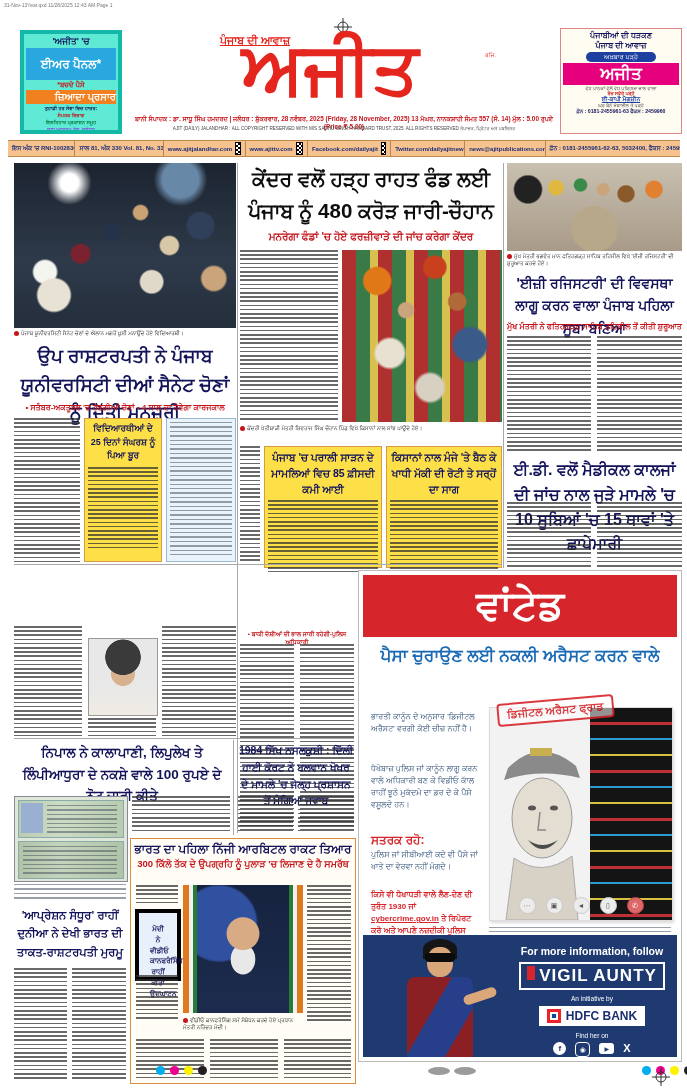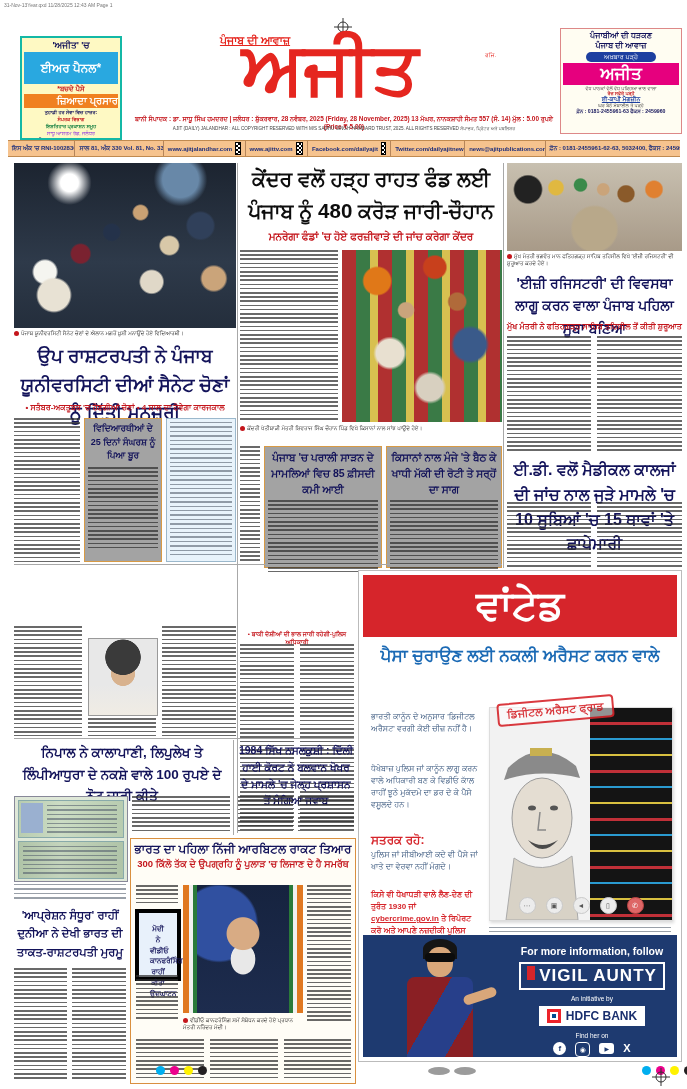--- a/index.html
+++ b/index.html
@@ -10,21 +10,21 @@
   .hlnavy{font-weight:bold;color:#13135a;}
   .hlblack{font-weight:bold;color:#0d0d0d;}
   .kick{font-weight:bold;color:#c4161c;}
   
   .sim{background-image:repeating-linear-gradient(to bottom,#2f2f2f 0 1.6px,transparent 1.6px 4.2px);opacity:.72;}
   .simlight{background-image:repeating-linear-gradient(to bottom,#55606e 0 1.4px,transparent 1.4px 4.4px);opacity:.6;}
   .cap{font-size:5.5px;line-height:1.25;color:#1a1a1a;}
   .capdot{display:inline-block;width:5px;height:5px;border-radius:50%;background:#c4161c;margin-right:2px;vertical-align:middle;}
   .vline{width:1px;background:#a8a8a8;}
   .hline{height:1px;background:#a8a8a8;}
-  .boxart{border:1.5px solid #d89a44;background:#a3a3a3;}
+  .boxart{border:1.5px solid #d89a44;background:#fde047;}
   .qr{display:inline-block;width:11px;height:11px;border:1px solid #000;
       background:conic-gradient(#000 25%,#fff 0 50%,#000 0 75%,#fff 0) 0 0/4px 4px;vertical-align:middle;}
   .seg{border-left:1px solid #b5855a;padding:0 4px;display:flex;align-items:center;gap:3px;white-space:nowrap;overflow:hidden;}
   .seg:first-child{border-left:none;}
   .stamp{border:2.5px solid #d6252b;color:#d6252b;font-weight:bold;transform:rotate(-5deg);
          border-radius:4px;padding:3px 8px;opacity:.9;background:rgba(255,255,255,.6);}
   .adtext{color:#33527a;line-height:1.5;}
   .crosshair{stroke:#333;fill:none;}
   .dot{position:absolute;width:9px;height:9px;border-radius:50%;}
   .oval{position:absolute;width:22px;height:8px;border-radius:50%;background:#9b9b9b;}
@@ -38,21 +38,21 @@
 
 <div class="page">
 
   <div class="abs" style="left:4px;top:2px;font-size:5px;color:#777;">31-Nov-13Year.qxd  11/28/2025  12:43 AM  Page 1</div>
   <svg class="abs" style="left:334px;top:18px;" width="18" height="18">
     <circle class="crosshair" cx="9" cy="9" r="5" stroke-width="1"></circle>
     <line class="crosshair" x1="9" y1="0" x2="9" y2="18" stroke-width="1"></line>
     <line class="crosshair" x1="0" y1="9" x2="18" y2="9" stroke-width="1"></line>
   </svg>
 
-  <div class="abs" style="left:20px;top:36px;width:102px;height:104px;border:2px solid #14b8a6;background:#fef9c3;box-sizing:border-box;overflow:hidden;">
+  <div class="abs" style="left:20px;top:30px;width:102px;height:104px;border:4px solid #14b8a6;background:#5eead4;box-sizing:border-box;overflow:hidden;">
     <div class="ctr" style="font-size:9px;font-weight:bold;color:#13135a;padding-top:2px;">'ਅਜੀਤ' 'ਚ</div>
     <div class="ctr" style="font-size:12px;font-weight:bold;color:#fff;background:#29a8e0;margin:1px 2px;padding:9px 0;">ਈਅਰ ਪੈਨਲ*</div>
     <div class="ctr" style="font-size:7px;font-weight:bold;color:#c4161c;">*ਬਚਦੇ ਪੈਸੇ</div>
     <div class="ctr" style="font-size:10px;font-weight:bold;color:#fff;background:#f08020;margin:1px 2px;padding:1px 0;text-align:right;">ਜ਼ਿਆਦਾ ਪ੍ਰਸਾਰ</div>
     <div class="ctr" style="font-size:5px;color:#13135a;font-weight:bold;">ਤੁਹਾਡੀ ਹਰ ਸੇਵਾ ਵਿਚ ਹਾਜ਼ਰ:</div>
     <div class="ctr" style="font-size:5px;color:#c4161c;font-weight:bold;">ਸੰਪਰਕ ਵਿਭਾਗ</div>
     <div class="ctr" style="font-size:5px;color:#0a7a3c;font-weight:bold;">ਇਸ਼ਤਿਹਾਰ ਪ੍ਰਕਾਸ਼ਨ ਸਮੂਹ</div>
     <div class="ctr" style="font-size:5px;color:#8a2be2;">ਸਾਧੂ ਆਸ਼ਰਮ ਰੋਡ, ਜਲੰਧਰ</div>
     <div class="ctr" style="font-size:5.5px;color:#13135a;font-weight:bold;">ਫ਼ੋਨ : 0181-2455961-62-63,</div>
     <div class="ctr" style="font-size:5.5px;color:#13135a;font-weight:bold;">ਫੈਕਸ : 2459960</div>

